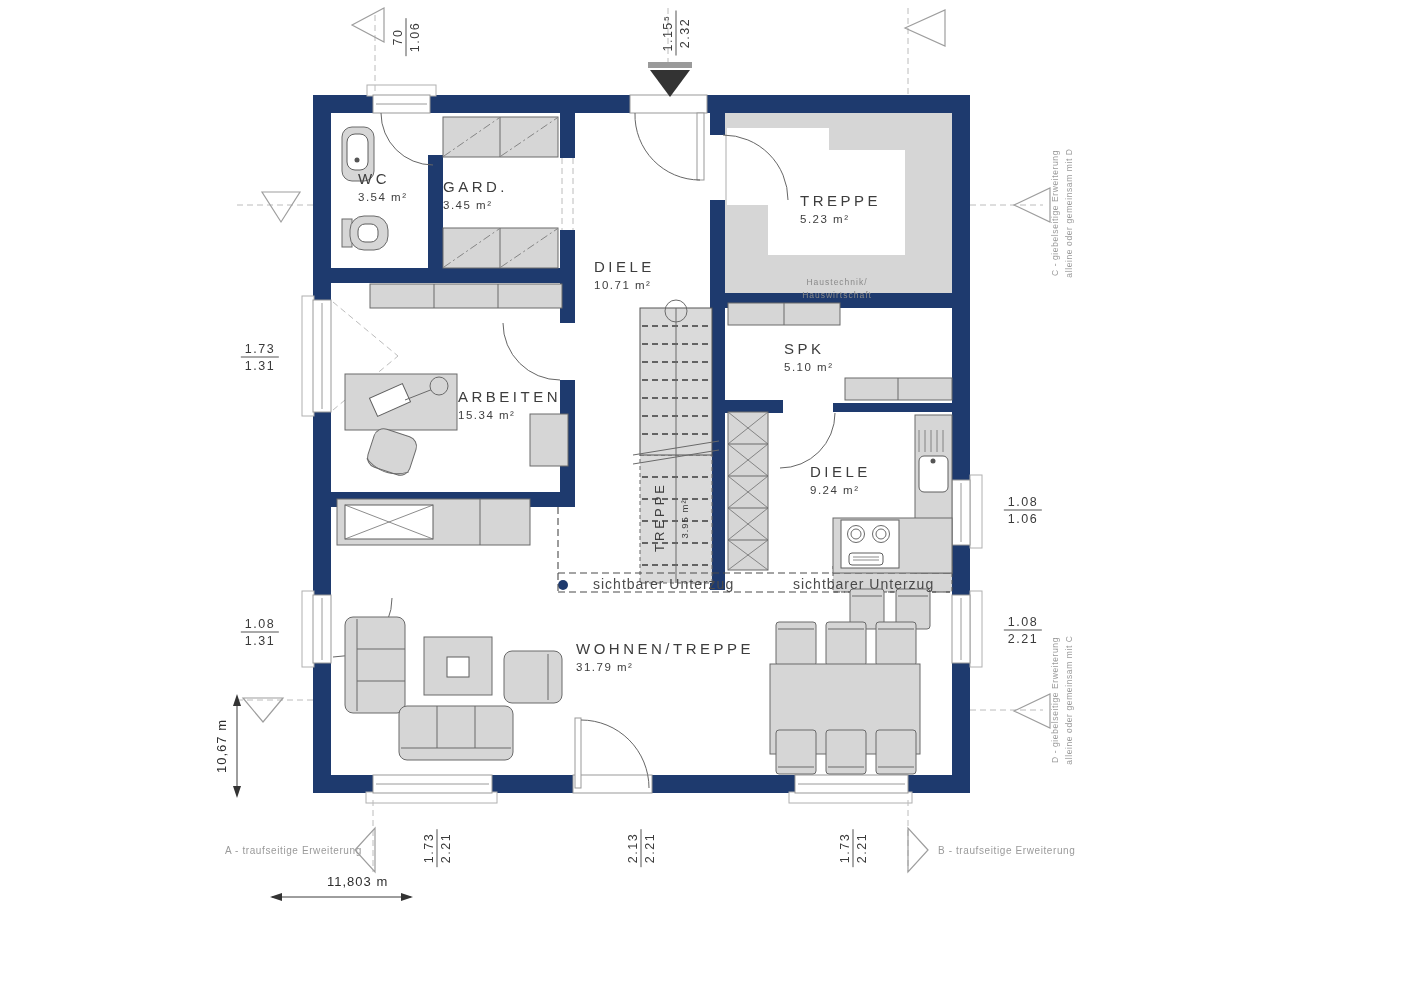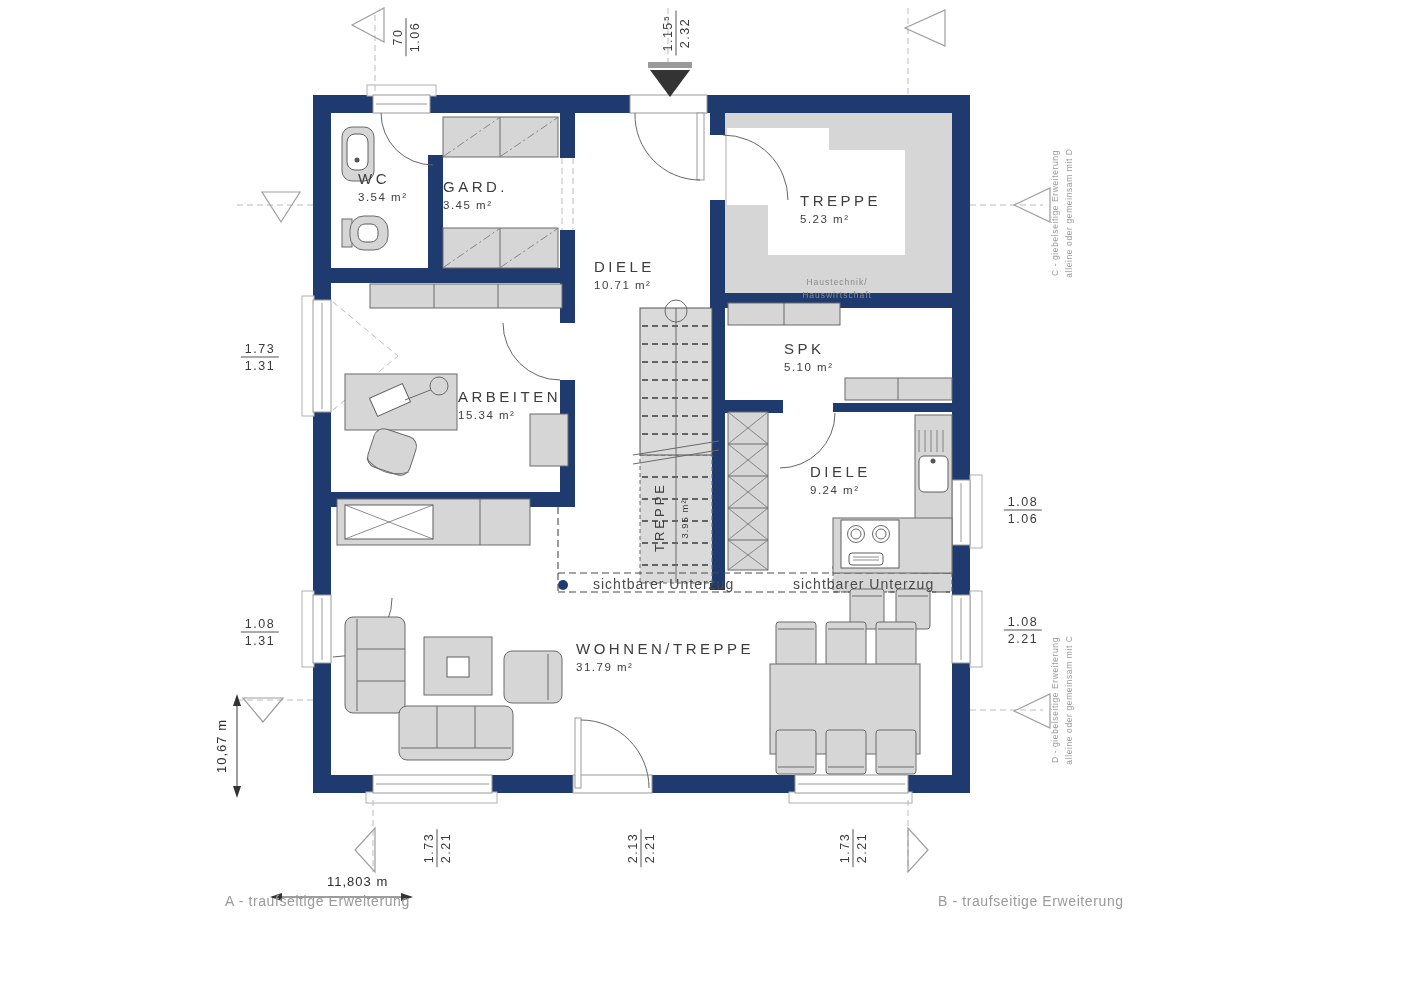--- a/index.html
+++ b/index.html
@@ -25,21 +25,21 @@
   .tread{stroke:#3c3c3c;fill:none;stroke-width:1.3;stroke-dasharray:6 4;}
   .stair-u{fill:#dadada;stroke:#555;stroke-width:1;}
   .stair-l{fill:#dadada;stroke:#666;stroke-width:1;stroke-dasharray:4 3;}
 
   .room-label{position:absolute;}
   .room-label .name{font-size:15px;letter-spacing:3.5px;white-space:nowrap;}
   .room-label .area{font-size:11.5px;letter-spacing:1.5px;margin-top:4px;white-space:nowrap;}
   .caption{position:absolute;font-size:8.5px;color:#8a8a8a;letter-spacing:1px;
            text-align:center;line-height:13px;white-space:nowrap;margin-top:26px;}
   .tiny{position:absolute;font-size:14px;color:#4a4a4a;letter-spacing:1px;white-space:nowrap;}
-  .edge-note{position:absolute;font-size:14px;color:#9a9a9a;letter-spacing:0.6px;white-space:nowrap;margin-top:48px;}
+  .edge-note{position:absolute;font-size:10px;color:#9a9a9a;letter-spacing:0.6px;white-space:nowrap;}
   .side-note{position:absolute;font-size:8.5px;color:#9a9a9a;letter-spacing:0.6px;
              line-height:14px;text-align:center;white-space:nowrap;
              transform:translate(-50%,-50%) rotate(-90deg);}
   .dim{position:absolute;text-align:center;font-size:12.5px;letter-spacing:1.5px;color:#3a3a3a;
        transform:translate(-50%,-50%);}
   .dim.rot{transform:translate(-50%,-50%) rotate(-90deg);}
   .dim .t{border-bottom:1px solid #555;padding:0 4px 1px 4px;}
   .dim .b{padding:1px 4px 0 4px;}
   .meas{position:absolute;font-size:13px;letter-spacing:1px;color:#2e2e2e;white-space:nowrap;}
   .meas.rot{transform:translate(-50%,-50%) rotate(-90deg);}

